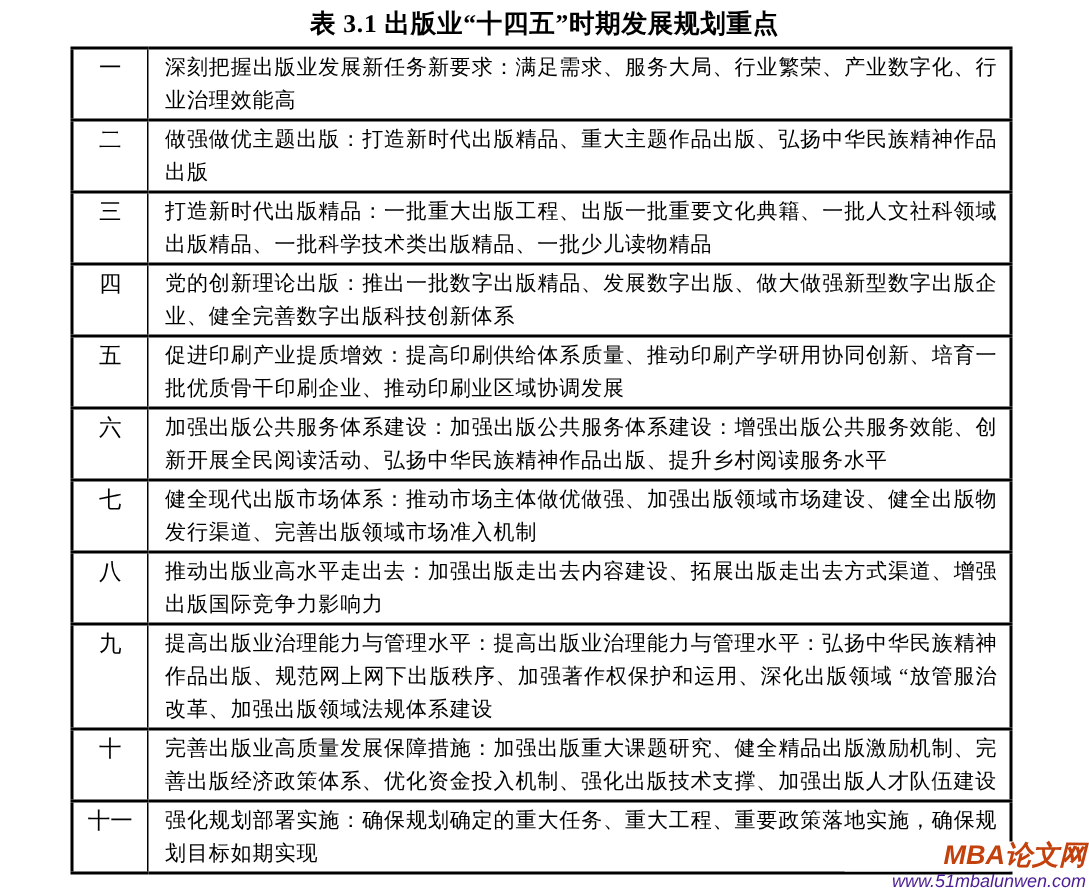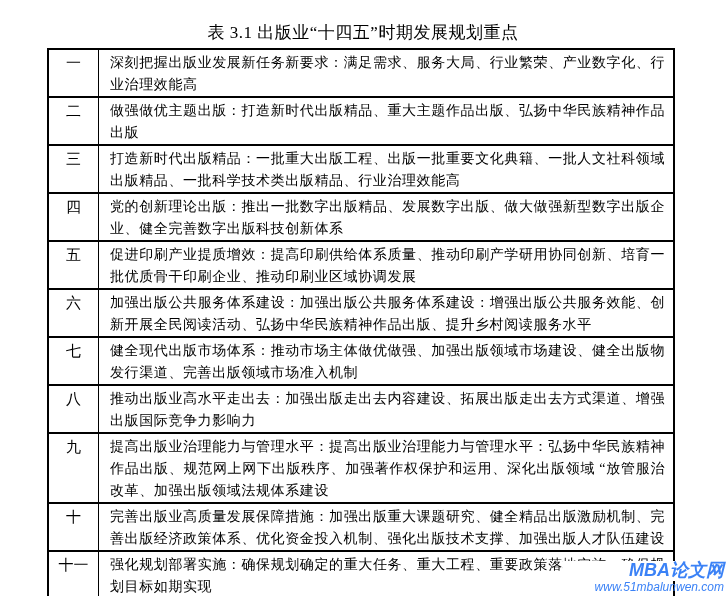--- a/index.html
+++ b/index.html
@@ -11,23 +11,23 @@
     position: relative;
     width: 726px;
     height: 596px;
     background: #ffffff;
     font-family: "Liberation Serif", "DejaVu Serif", serif;
     color: #000000;
     overflow: hidden;
   }
   .table-title {
     text-align: center;
-    font-weight: normal;
+    font-weight: bold;
     font-size: 17px;
-    padding-top: 21px;
+    padding-top: 4px;
     letter-spacing: 0.5px;
   }
   table.plan-table {
     border-collapse: collapse;
     table-layout: fixed;
     margin-left: 47px;
     margin-top: 4px;
     width: 628px;
     border: 2px solid #000000;
   }
@@ -57,21 +57,21 @@
     bottom: 2px;
     text-align: right;
     line-height: 1.1;
     background: transparent;
   }
   .wm-name {
     font-family: "Liberation Sans", sans-serif;
     font-weight: bold;
     font-style: italic;
     font-size: 18px;
-    color: #3b82f6;
+    color: #c2410c;
     background: #ffffff;
     padding-left: 4px;
   }
   .wm-url {
     font-family: "Liberation Sans", sans-serif;
     font-style: italic;
     font-size: 12px;
     color: #e0218a;
   }
 </style>
@@ -87,21 +87,21 @@
         <tr>
           <td class="num-cell">一</td>
           <td class="text-cell">深刻把握出版业发展新任务新要求：满足需求、服务大局、行业繁荣、产业数字化、行业治理效能高</td>
         </tr>
         <tr>
           <td class="num-cell">二</td>
           <td class="text-cell">做强做优主题出版：打造新时代出版精品、重大主题作品出版、弘扬中华民族精神作品出版</td>
         </tr>
         <tr>
           <td class="num-cell">三</td>
-          <td class="text-cell">打造新时代出版精品：一批重大出版工程、出版一批重要文化典籍、一批人文社科领域出版精品、一批科学技术类出版精品、行业治理效能高</td>
+          <td class="text-cell">打造新时代出版精品：一批重大出版工程、出版一批重要文化典籍、一批人文社科领域出版精品、一批科学技术类出版精品、一批少儿读物精品</td>
         </tr>
         <tr>
           <td class="num-cell">四</td>
           <td class="text-cell">党的创新理论出版：推出一批数字出版精品、发展数字出版、做大做强新型数字出版企业、健全完善数字出版科技创新体系</td>
         </tr>
         <tr>
           <td class="num-cell">五</td>
           <td class="text-cell">促进印刷产业提质增效：提高印刷供给体系质量、推动印刷产学研用协同创新、培育一批优质骨干印刷企业、推动印刷业区域协调发展</td>
         </tr>
         <tr>
@@ -126,16 +126,16 @@
         </tr>
         <tr>
           <td class="num-cell">十一</td>
           <td class="text-cell">强化规划部署实施：确保规划确定的重大任务、重大工程、重要政策落地实施，确保规划目标如期实现</td>
         </tr>
       </tbody>
   </table>
 
   <div class="watermark">
     <div class="wm-name">MBA论文网</div>
-    <div class="wm-url" style="color: #3b82f6; margin-left: 32px;">www.51mbalunwen.com</div>
+    <div class="wm-url" style="color: #4c1d95; margin-left: 32px;">www.51mbalunwen.com</div>
   </div>
 
 </div>
 
 </body></html>

